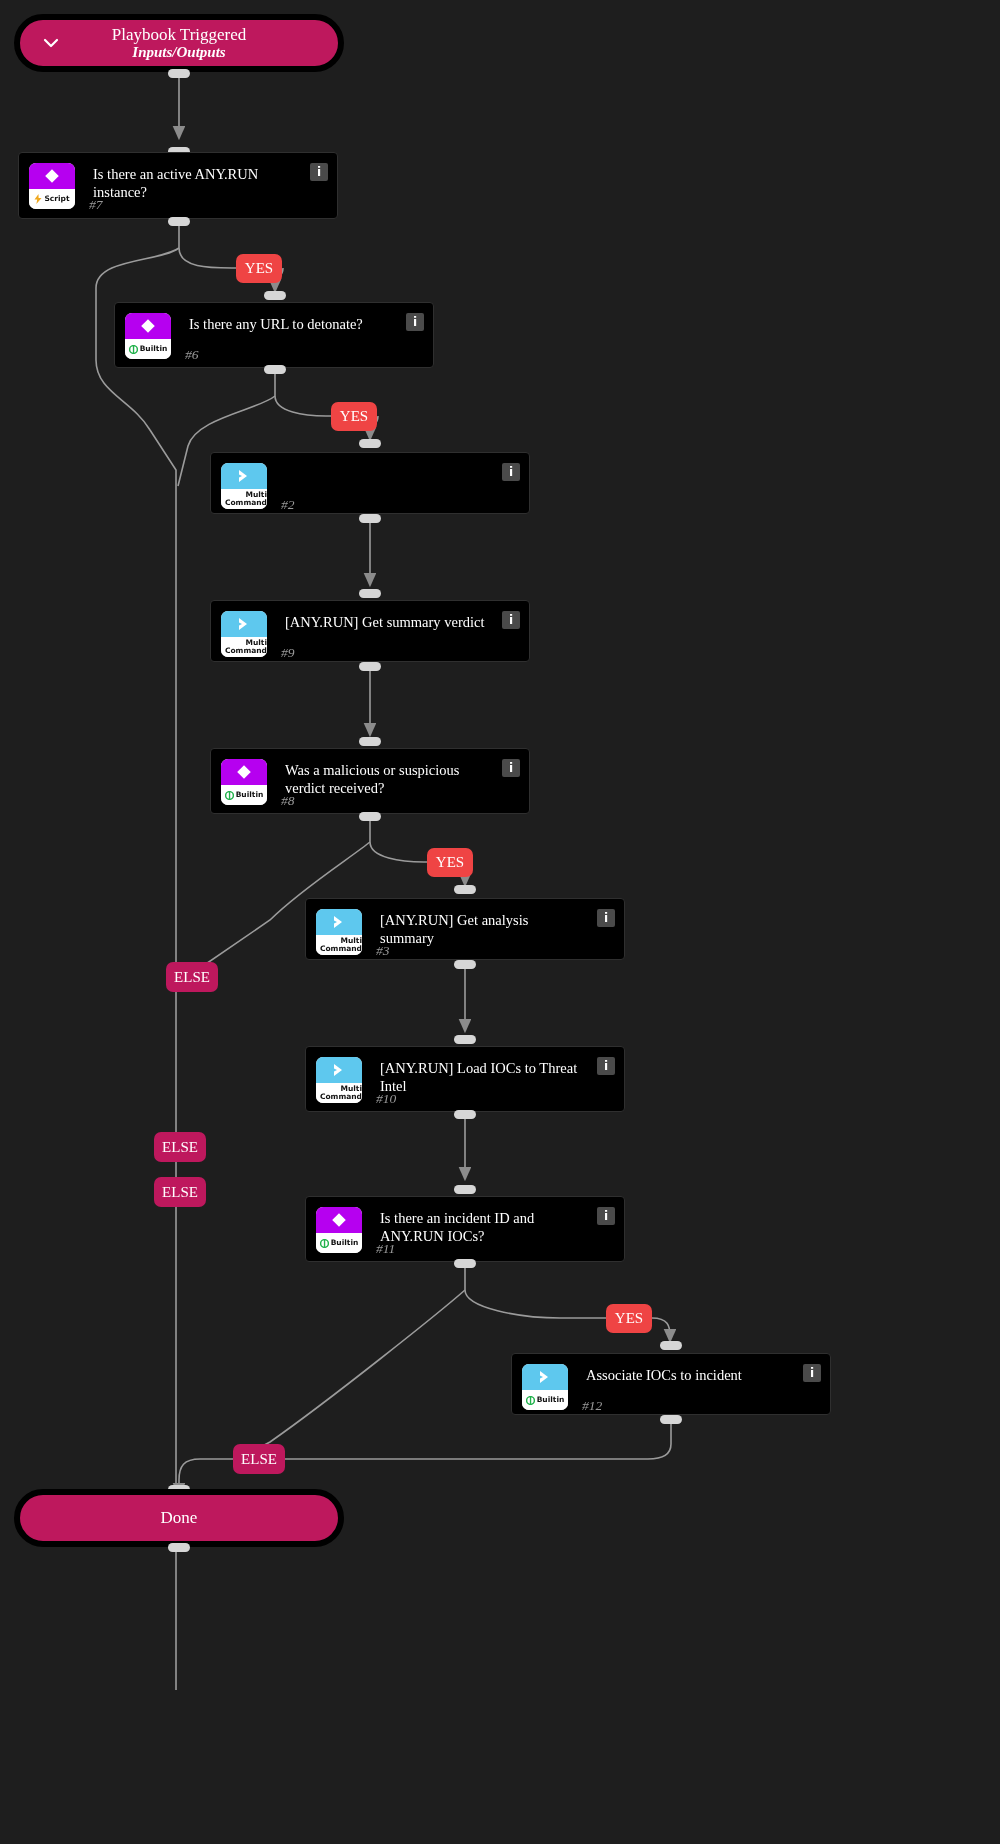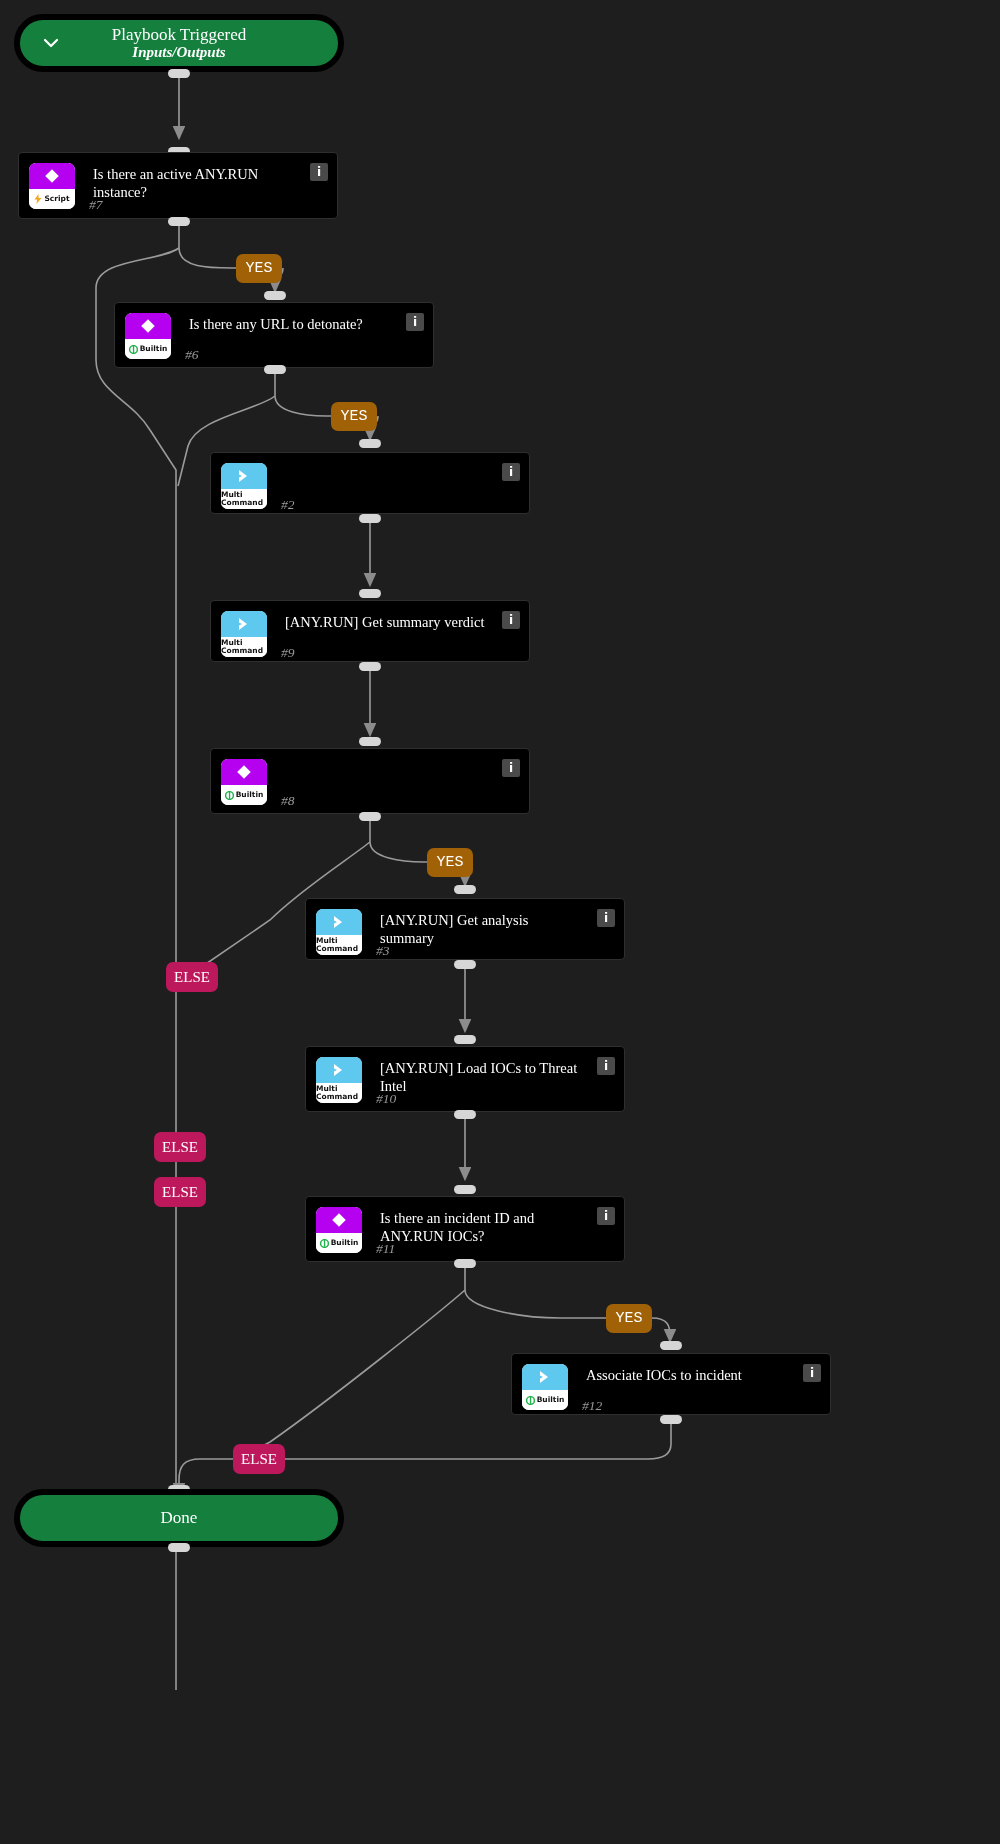--- a/index.html
+++ b/index.html
@@ -6,21 +6,21 @@
   body{
     font-family:"Liberation Serif", serif;
     width:1000px;height:1844px;position:relative;overflow:hidden;
   }
   #canvas{position:absolute;left:0;top:0;width:1000px;height:1844px;}
   svg.edges{position:absolute;left:0;top:0;width:1000px;height:1844px;pointer-events:none;}
 
   
   .pill{
     position:absolute;
-    background:#15803d;
+    background:#be185d;
     border:6px solid #000;
     border-radius:34px;
     box-sizing:border-box;
     display:flex;align-items:center;justify-content:center;
     color:#fff;
     text-align:center;
     line-height:1.15;
   }
   .pill .pill-title{font-size:17px;font-weight:400;}
   .pill .pill-sub{font-size:15px;font-style:italic;font-weight:bold;}
@@ -47,21 +47,21 @@
     background:#fff;
   }
   .badge .glyph{
     flex:0 0 26px;display:flex;align-items:center;justify-content:center;
   }
   .badge .kind{
     flex:1 1 auto;background:#fff;color:#111;
     font-family:"DejaVu Sans", sans-serif;
     font-size:7.5px;font-weight:bold;line-height:8.5px;
     display:flex;align-items:center;justify-content:center;
-    text-align:left;
+    text-align:right;
     gap:2px;
   }
   .badge.script .glyph{background:#b600f0;}
   .badge.builtin-purple .glyph{background:#b600f0;}
   .badge.multi .glyph{background:#5ec8ee;}
   .badge.builtin-blue .glyph{background:#5ec8ee;}
 
   .node .body{
     flex:1 1 auto;position:relative;
     padding:12px 12px 8px 18px;
@@ -91,21 +91,21 @@
   
   .lbl{
     position:absolute;
     border-radius:7px;
     color:#fff;
     font-size:15px;
     display:flex;align-items:center;justify-content:center;
     padding:5px 10px;
     box-sizing:border-box;
   }
-  .lbl.yes{background:#a16207;font-family:Liberation Mono, monospace;}
+  .lbl.yes{background:#ef4444;}
   .lbl.els{background:#be185d;}
 </style>
 </head>
 <body>
 
 <div id="canvas">
 
   <svg class="edges" viewBox="0 0 1000 1844">
     <defs>
       <marker id="arrow" markerWidth="9" markerHeight="9" refX="4.5" refY="4" orient="auto">
@@ -272,20 +272,21 @@
       </div>
       <div class="kind">
         <svg width="9" height="9" viewBox="0 0 10 10" style="flex:0 0 auto;">
             <circle cx="5" cy="5" r="4.3" fill="none" stroke="#22b24c" stroke-width="1.6"></circle>
             <rect x="4.3" y="1" width="1.5" height="8" fill="#22b24c"></rect>
           </svg>
         <span>Builtin</span>
       </div>
     </div>
     <div class="body">
+      <div class="title">Was a malicious or suspicious verdict received?</div>
       <div class="num">#8</div>
       <div class="info">i</div>
     </div>
   </div>
   <div class="cap" style="left:359px;top:812px;"></div>
 
   <div class="lbl yes" style="left:427px;top:848px;width:46px;height:29px;">
     <span>YES</span>
   </div>
 

